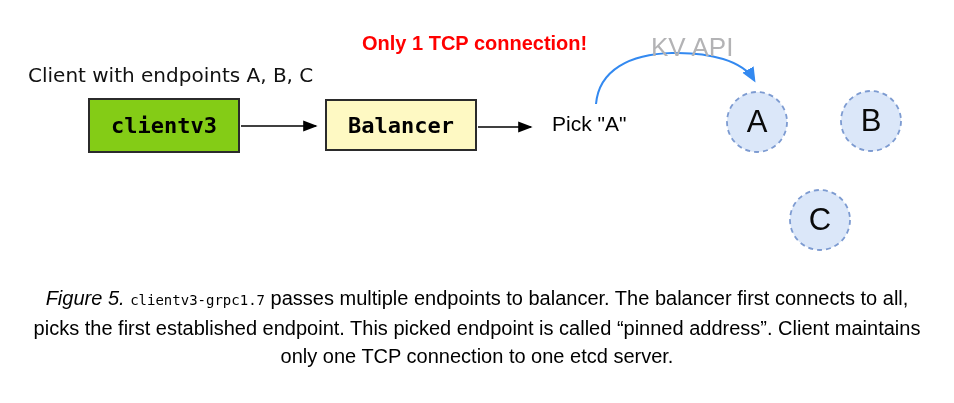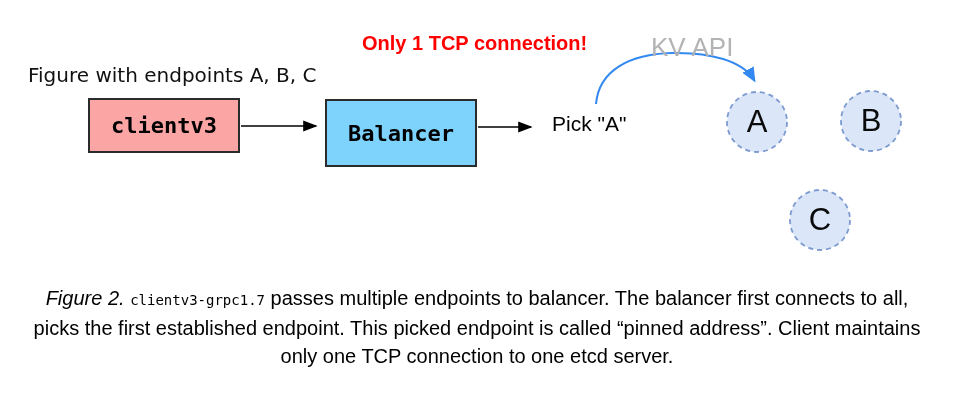--- a/index.html
+++ b/index.html
@@ -45,26 +45,26 @@
     border: 2px solid #2b2b2b;
     font-family: "DejaVu Sans Mono", monospace;
     font-weight: bold;
     font-size: 22px;
     color: #000000;
     box-sizing: border-box;
   }
   #clientv3-box {
     left: 88px; top: 98px;
     width: 152px; height: 55px;
-    background: #fca5a5;
+    background: #84cc16;
   }
   #balancer-box {
     left: 325px; top: 99px;
-    width: 152px; height: 68px;
-    background: #7dd3fc;
+    width: 152px; height: 52px;
+    background: #fef9c3;
   }
   #pick-label {
     left: 552px; top: 112px;
     font-family: "Liberation Sans", sans-serif;
     font-size: 21px;
     color: #000000;
     white-space: nowrap;
   }
   #arrow-layer {
     left: 0; top: 0;
@@ -125,21 +125,21 @@
 
     <line x1="478" y1="127" x2="531" y2="127" stroke="#000000" stroke-width="1.6" marker-end="url(#arrow-black)"></line>
 
     <path d="M 596 104 C 599 70, 630 54, 672 53 C 710 52, 743 61, 754 80" fill="none" stroke="#3389f0" stroke-width="2" marker-end="url(#arrow-blue)"></path>
 
     <circle cx="757" cy="122" r="30" fill="#dbe7f9" stroke="#7d9bd1" stroke-width="1.8" stroke-dasharray="5 4"></circle>
     <circle cx="871" cy="121" r="30" fill="#dbe7f9" stroke="#7d9bd1" stroke-width="1.8" stroke-dasharray="5 4"></circle>
     <circle cx="820" cy="220" r="30" fill="#dbe7f9" stroke="#7d9bd1" stroke-width="1.8" stroke-dasharray="5 4"></circle>
   </svg>
 
-  <div id="client-label" class="abs">Figure with endpoints A, B, C</div>
+  <div id="client-label" class="abs">Client with endpoints A, B, C</div>
 
   <div id="tcp-note" class="abs">Only 1 TCP connection!</div>
 
   <div id="kv-api-label" class="abs">KV API</div>
 
   <div id="clientv3-box" class="abs node-box">
     <span>clientv3</span>
   </div>
 
   <div id="balancer-box" class="abs node-box">
@@ -147,19 +147,19 @@
   </div>
 
   <div id="pick-label" class="abs">Pick "A"</div>
 
   <div id="endpoint-a-label" class="abs endpoint-label">A</div>
   <div id="endpoint-b-label" class="abs endpoint-label">B</div>
   <div id="endpoint-c-label" class="abs endpoint-label">C</div>
 
   <div id="caption" class="abs">
     <div id="caption-inner">
-      <span class="caption-figure">Figure 2.</span>
+      <span class="caption-figure">Figure 5.</span>
       <span class="caption-code">clientv3-grpc1.7</span>
       <span>passes multiple endpoints to balancer. The balancer first connects to all, picks the first established endpoint. This picked endpoint is called “pinned address”. Client maintains only one TCP connection to one etcd server.</span>
     </div>
   </div>
 
 </div>
 
 </body></html>

